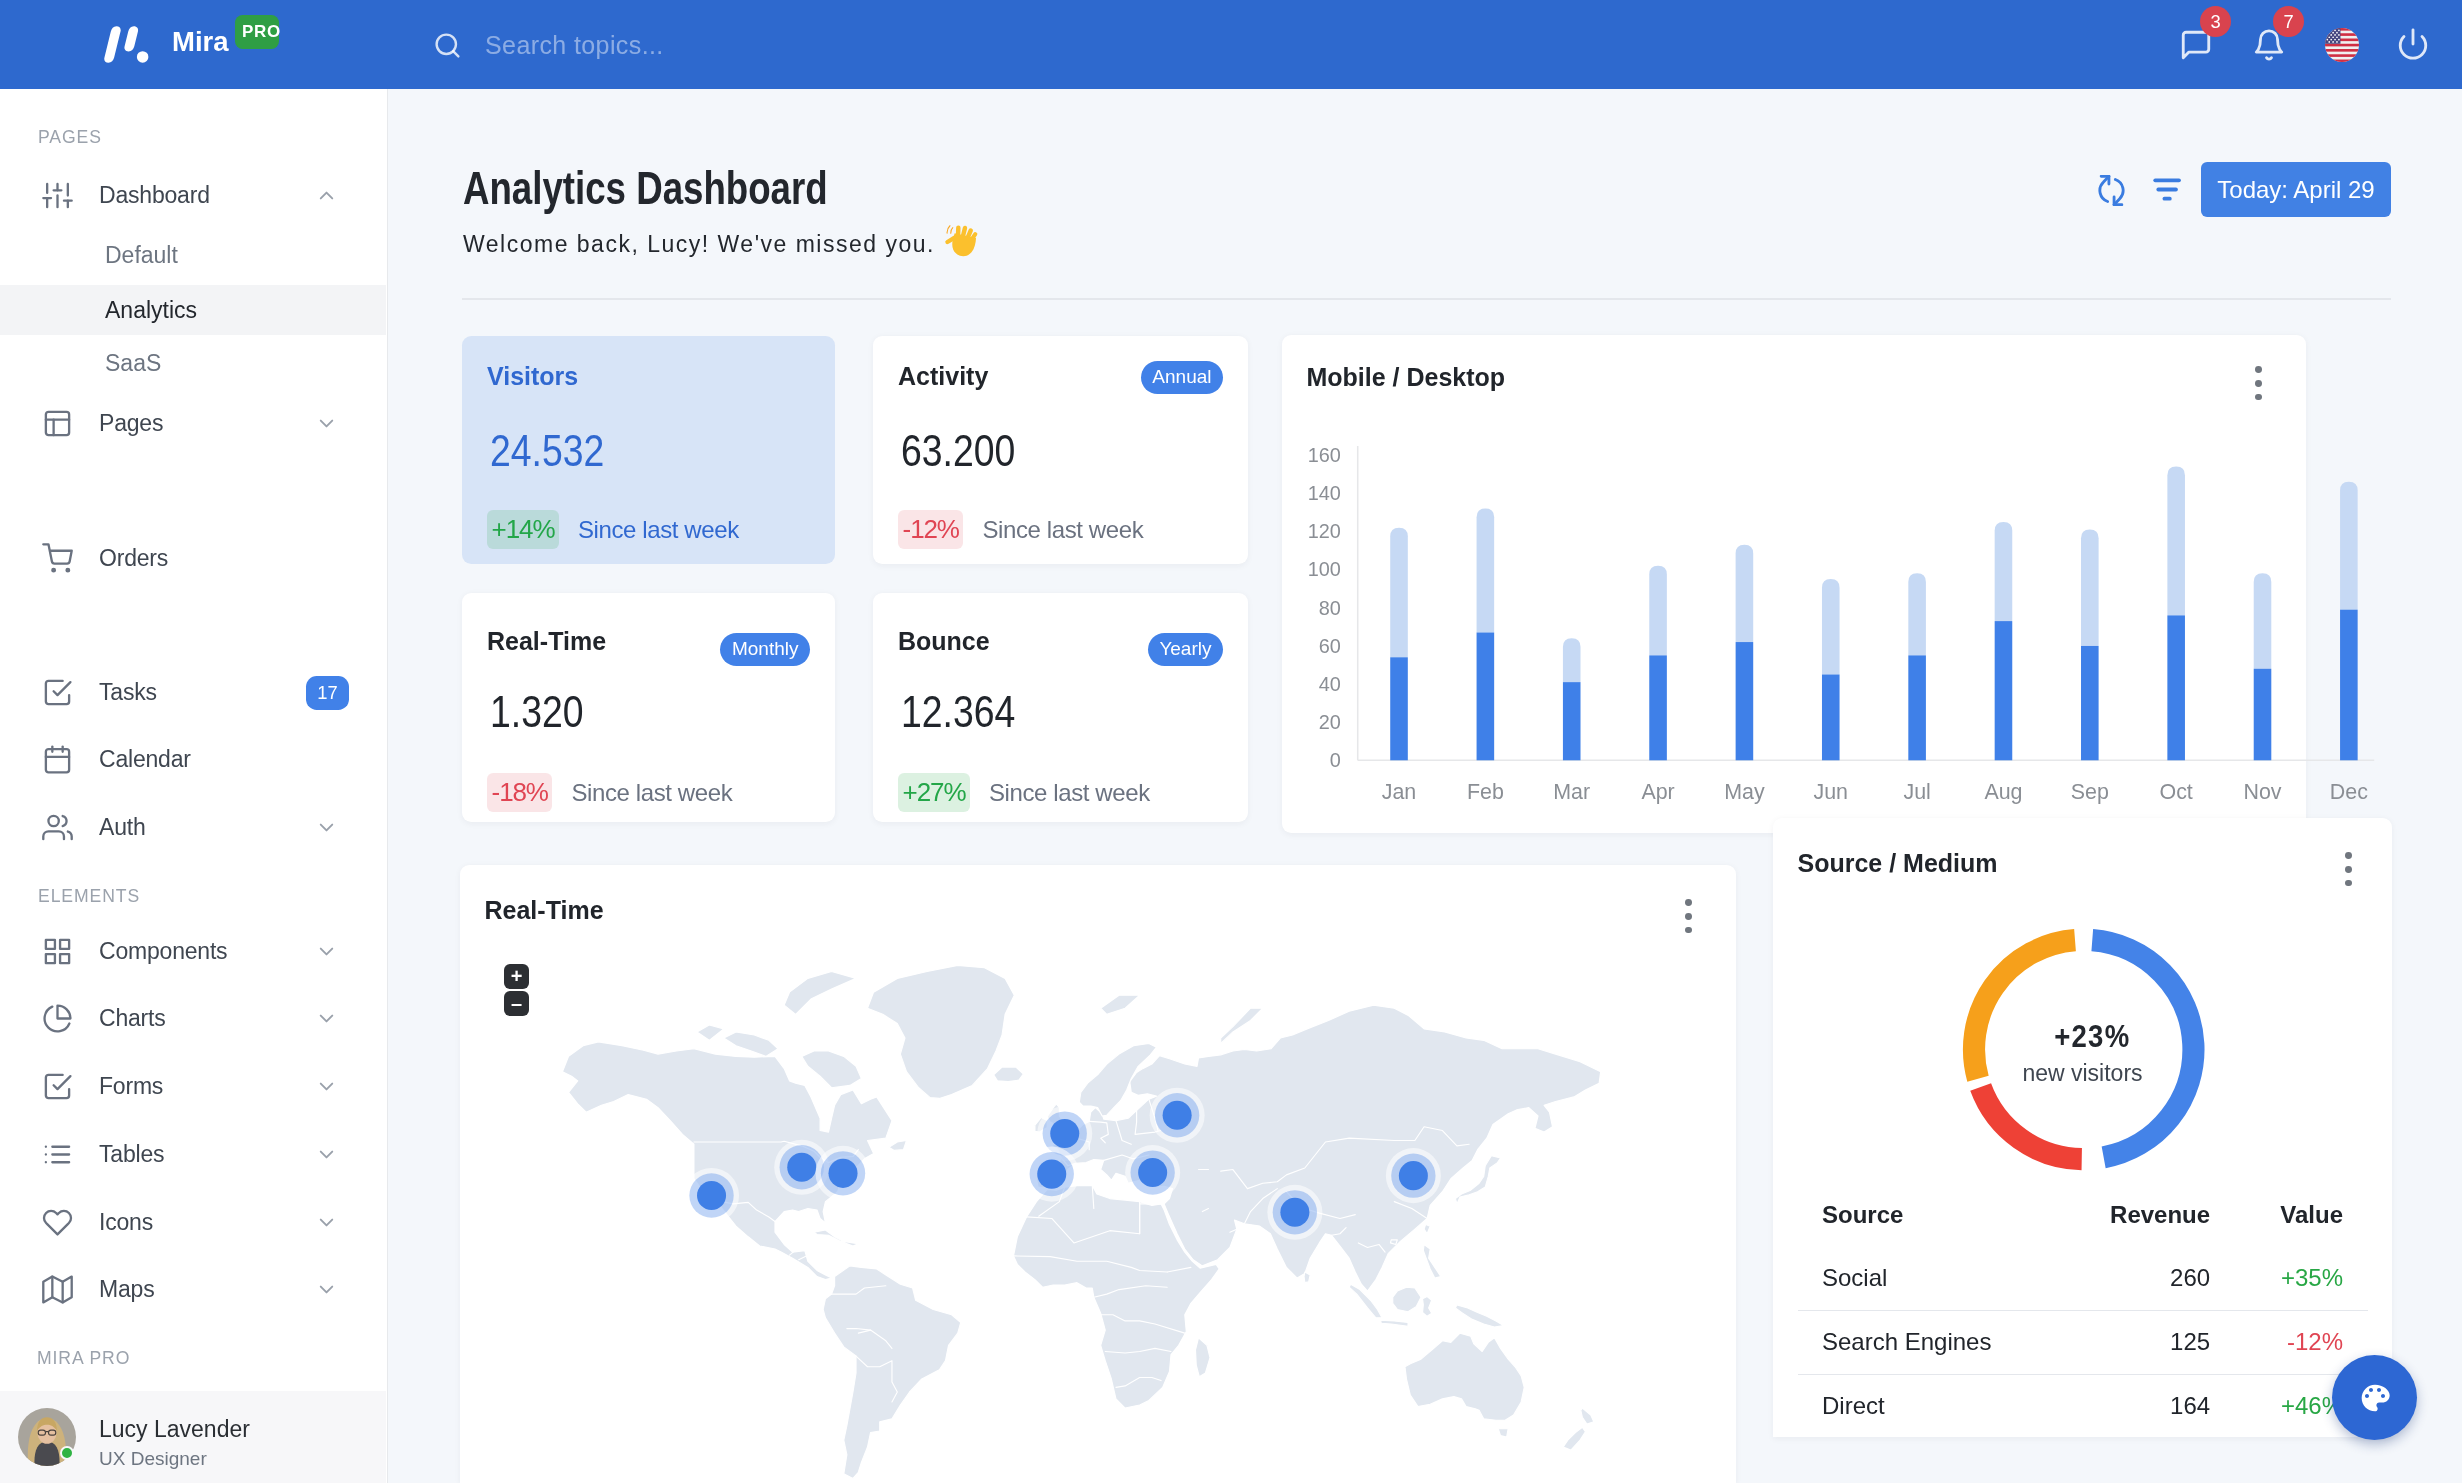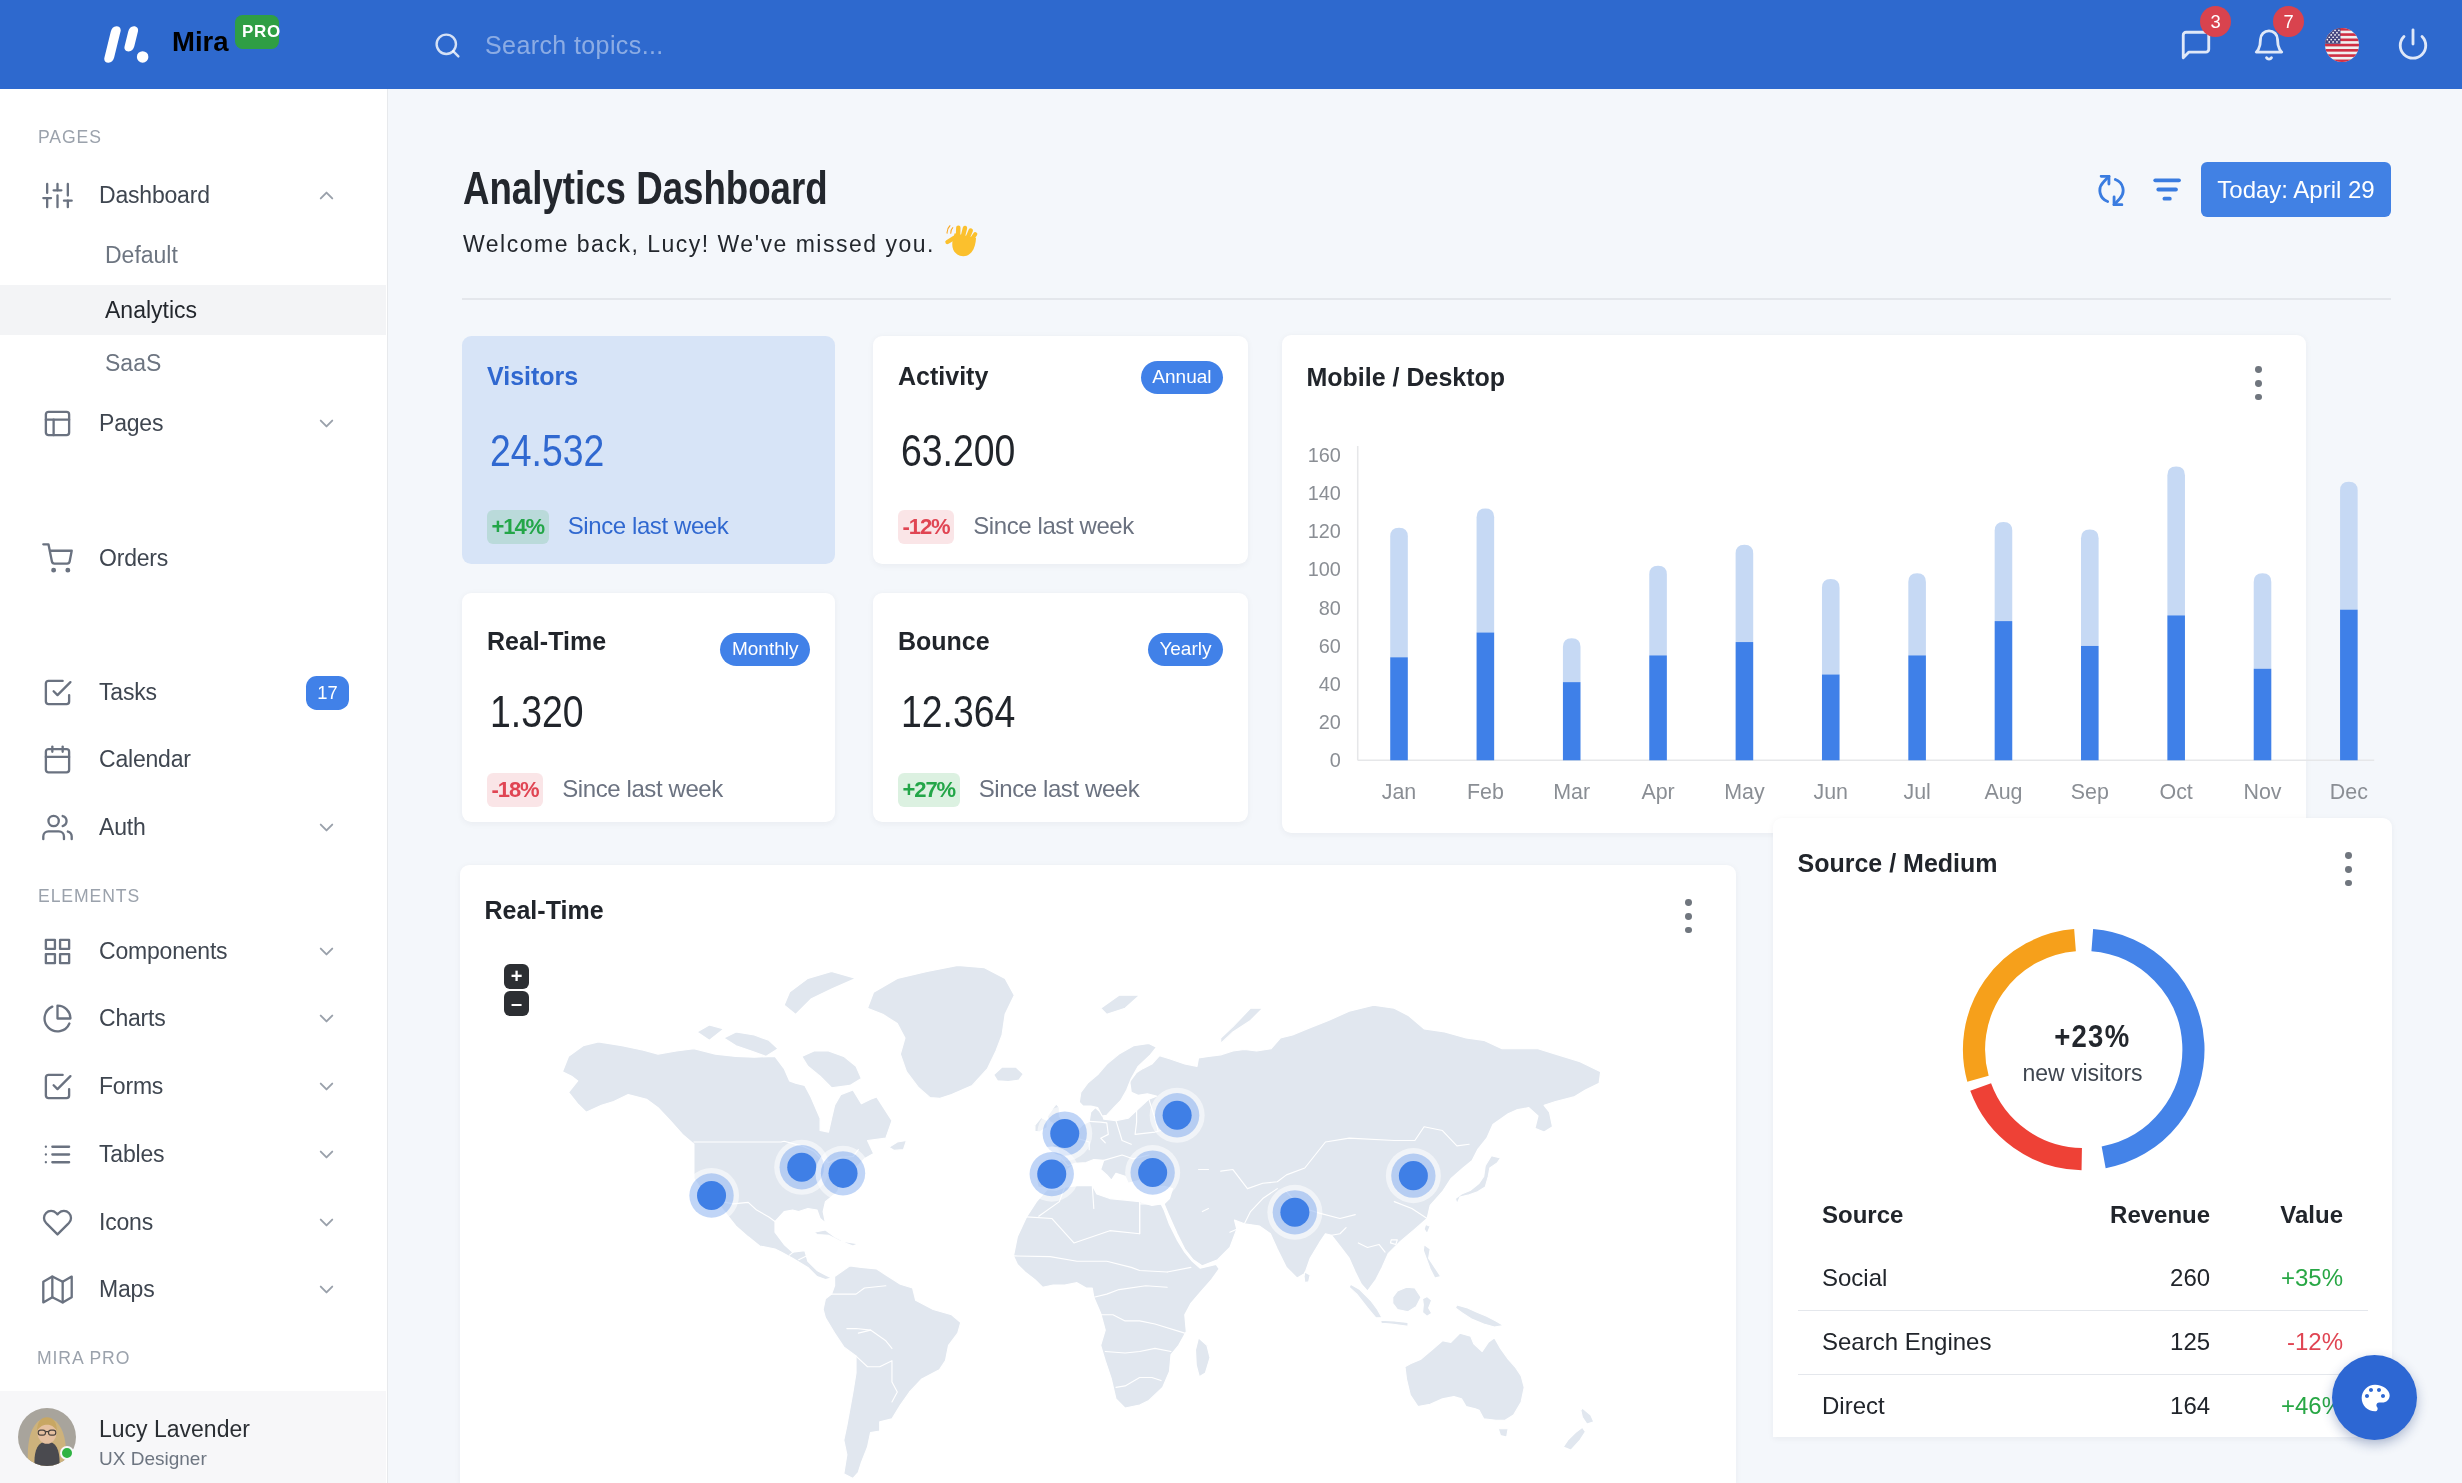--- a/index.html
+++ b/index.html
@@ -2,21 +2,21 @@
 <html style="font-size:12.2px"><head>
 <meta charset="utf-8">
 <title>Mira | Analytics Dashboard</title>
 <style>
 * { margin:0; padding:0; box-sizing:border-box; }
 html,body { width:2462px; height:1484px; overflow:hidden; }
 body { font-family:"Liberation Sans", sans-serif; background:#f4f7fb; color:#21252b; }
 svg { display:block; }
 
 .navbar { position:absolute; left:0; top:0; width:2462px; height:89px; background:#2e69ce; z-index:10; }
-.brand-name { color:#000000; font-size:27.5px; font-weight:600; letter-spacing:0px; }
+.brand-name { color:#ffffff; font-size:27.5px; font-weight:600; letter-spacing:0px; }
 .pro-badge { position:absolute; left:235px; top:14.5px; background:#2f9e44; color:#fff; font-size:17px; font-weight:700; letter-spacing:0.8px; padding:7.6px 6.9px; border-radius:7.6px; width:44px; height:34px; text-align:center; }
 .search { position:absolute; left:433px; top:31px; display:flex; align-items:center; }
 .search-text { color:rgba(255,255,255,0.45); font-size:25px; margin-left:23px; letter-spacing:0.4px; }
 .nav-ic { position:absolute; top:27.5px; }
 .nav-badge { position:absolute; width:31px; height:31px; background:#d9434e; border-radius:50%; color:#fff; font-size:18.4px; font-weight:500; display:flex; align-items:center; justify-content:center; }
 
 .sidebar { position:absolute; left:0; top:89px; width:388px; height:1395px; background:#fff; border-right:1.5px solid #e7e9ec; z-index:5; }
 .side-head { color:#9ba2ac; font-size:17.6px; font-weight:500; letter-spacing:0.9px; padding-left:38px; }
 .s-item { position:absolute; left:0; width:386px; height:67px; display:flex; align-items:center; }
 .s-item .ic { position:absolute; left:42px; width:31px; height:31px; }
@@ -28,21 +28,21 @@
 .s-sub.active .txt { color:#23272d; }
 .s-badge { position:absolute; background:#4181e8; color:#fff; font-size:18.4px; font-weight:500; border-radius:10.7px; display:flex; align-items:center; justify-content:center; }
 .side-foot { position:absolute; left:0; top:1302px; width:386px; height:93px; background:#f7f7f9; }
 .h1 { position:absolute; left:463px; top:160px; font-size:47px; font-weight:700; color:#23272d; transform:scaleX(0.78); transform-origin:0 0; white-space:nowrap; }
 .welcome { position:absolute; left:463px; top:225px; font-size:23px; color:#23272d; letter-spacing:1.5px; }
 .hr { position:absolute; left:462px; top:298px; width:1929px; height:1.5px; background:#e4e7ec; }
 .hdr-btn { position:absolute; left:2201px; top:162px; width:190px; height:55px; background:#4181e4; border-radius:6.1px; color:#fff; font-size:24px; display:flex; align-items:center; justify-content:center; }
 .card { position:absolute; background:#fff; border-radius:9.2px; box-shadow:0 1.5px 6.1px rgba(30,40,60,0.05); }
 .card-title { font-size:25px; font-weight:600; color:#21252b; }
 .stat-num { font-size:44px; color:#21252b; transform:scaleX(0.85); transform-origin:0 50%; white-space:nowrap; }
-.chip { display:inline-block; font-size:22px; font-weight:700; letter-spacing:-1.1px; padding:3.8px 4.6px; border-radius:6.1px; min-width:49px; text-align:center; }
+.chip { display:inline-block; font-size:26px; font-weight:400; letter-spacing:-1.1px; padding:3.8px 4.6px; border-radius:6.1px; min-width:49px; text-align:center; }
 .chip.up { color:#23a648; background:rgba(40,167,69,0.16); }
 .chip.down { color:#e04553; background:rgba(220,53,69,0.13); }
 .since { font-size:24px; color:#6b7280; margin-left:19px; letter-spacing:-0.4px; }
 .pill { position:absolute; background:#4181e8; color:#fff; font-size:19px; padding:5.4px 11.5px; border-radius:764px; }
 .kebab { position:absolute; width:7.6px; }
 .kebab span { display:block; width:6.9px; height:6.9px; border-radius:50%; background:#70767e; margin-bottom:6.9px; }
 .fab { position:absolute; left:2332px; top:1355px; width:85px; height:85px; border-radius:50%; background:#2d67d3; z-index:20; display:flex; align-items:center; justify-content:center; box-shadow:0 4.6px 12.2px rgba(20,50,120,0.3); }
 </style>
 </head>
 <body>

